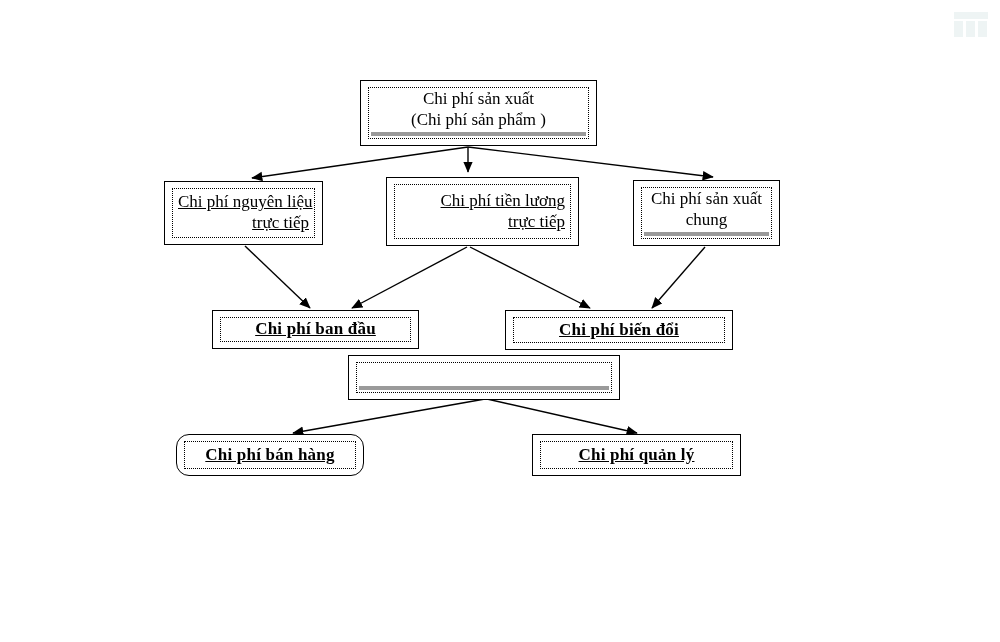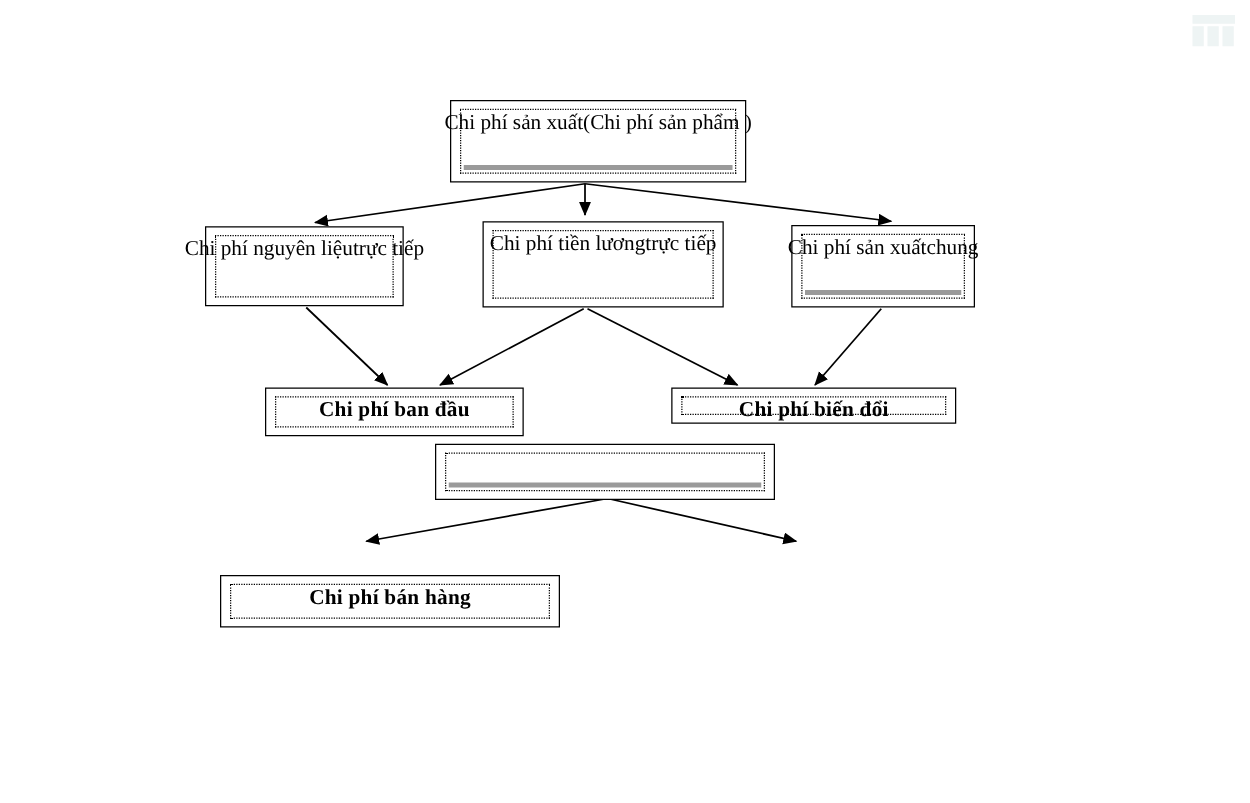--- a/index.html
+++ b/index.html
@@ -32,21 +32,21 @@
   }
   .node-inner {
     position: absolute;
     left: 7px;
     right: 7px;
     top: 6px;
     bottom: 6px;
     box-sizing: border-box;
     border: 1.4px dotted #000000;
     display: flex;
-    flex-direction: row;
+    flex-direction: column;
     justify-content: center;
     padding: 0 5px;
   }
   .node-inner.shadowed {
     padding-bottom: 6px;
   }
   .shadow-bar {
     position: absolute;
     left: 2px;
     right: 2px;
@@ -54,22 +54,22 @@
     height: 4px;
     background: #9a9a9a;
   }
   .line {
     font-size: 17px;
     line-height: 1.22;
     color: #000000;
     white-space: nowrap;
   }
   .center { text-align: center; }
-  .left   { text-align: left; }
-  .bold   { font-weight: bold; letter-spacing: 0.2px; }
+  .left   { text-align: right; text-decoration: underline; }
+  .bold   { font-weight: bold; letter-spacing: 0.2px; text-decoration: underline; }
   .reg    { font-weight: normal; }
 
   
   #corner-artifact {
     position: absolute;
     right: 8px;
     top: 8px;
     width: 42px;
     height: 32px;
     z-index: 1;
@@ -139,38 +139,43 @@
       <div class="shadow-bar"></div>
     </div>
   </div>
 
   <div class="node" style="left:212px; top:310px; width:207px; height:39px;">
     <div class="node-inner">
       <div class="line center bold">Chi phí ban đầu</div>
     </div>
   </div>
 
-  <div class="node" style="left:505px; top:310px; width:228px; height:29px;margin-left:32px;">
+  <div class="node" style="left:505px; top:310px; width:228px; height:40px;">
     <div class="node-inner">
       <div class="line center bold">Chi phí biến đổi</div>
     </div>
   </div>
 
   <div class="node" style="left:348px; top:355px; width:272px; height:45px;">
     <div class="node-inner shadowed">
       <div class="shadow-bar"></div>
     </div>
   </div>
 
-  <div class="node" style="left:176px; top:460px; width:272px; height:42px;">
+  <div class="node" style="left:176px; top:434px; width:188px; height:42px;border-radius:13px;">
     <div class="node-inner">
       <div class="line center bold">Chi phí bán hàng</div>
     </div>
   </div>
 
+  <div class="node" style="left:532px; top:434px; width:209px; height:42px;">
+    <div class="node-inner">
+      <div class="line center bold">Chi phí quản lý</div>
+    </div>
+  </div>
 
   <div id="corner-artifact">
     <span class="a"></span>
       <span class="b"></span>
       <span class="c"></span>
       <span class="d"></span>
   </div>
 
 </div>
 

